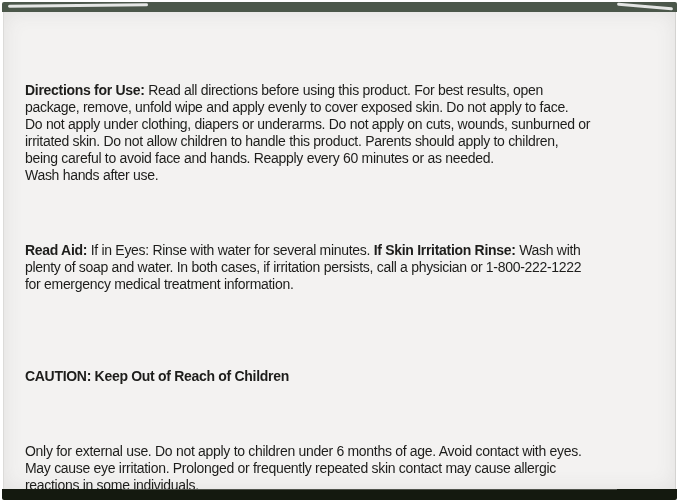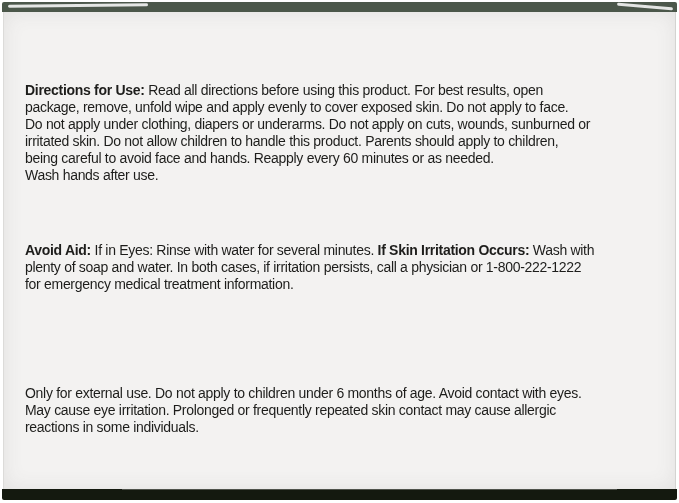--- a/index.html
+++ b/index.html
@@ -76,25 +76,26 @@
   <div class="panel">
     <div class="content">
 
       <div class="sec"><span class="b">Directions for Use:</span><span> Read all directions before using this product. For best results, open
 package, remove, unfold wipe and apply evenly to cover exposed skin. Do not apply to face.
 Do not apply under clothing, diapers or underarms. Do not apply on cuts, wounds, sunburned or
 irritated skin. Do not allow children to handle this product. Parents should apply to children,
 being careful to avoid face and hands. Reapply every 60 minutes or as needed.
 Wash hands after use.</span></div>
 
-      <div class="sec"><span class="b">Avoid Aid:</span><span> If in Eyes: Rinse with water for several minutes. </span><span class="b">If Skin Irritation Occurs:</span><span> Wash with
+      <div class="sec"><span class="b">Read Aid:</span><span> If in Eyes: Rinse with water for several minutes. </span><span class="b">If Skin Irritation Rinse:</span><span> Wash with
 plenty of soap and water. In both cases, if irritation persists, call a physician or 1-800-222-1222
 for emergency medical treatment information.</span></div>
 
 
+      <div class="sec"><span class="b">CAUTION: Keep Out of Reach of Children</span></div>
 
       <div class="sec"><span>Only for external use. Do not apply to children under 6 months of age. Avoid contact with eyes.
 May cause eye irritation. Prolonged or frequently repeated skin contact may cause allergic
 reactions in some individuals.</span></div>
 
       
 
       
 
       

